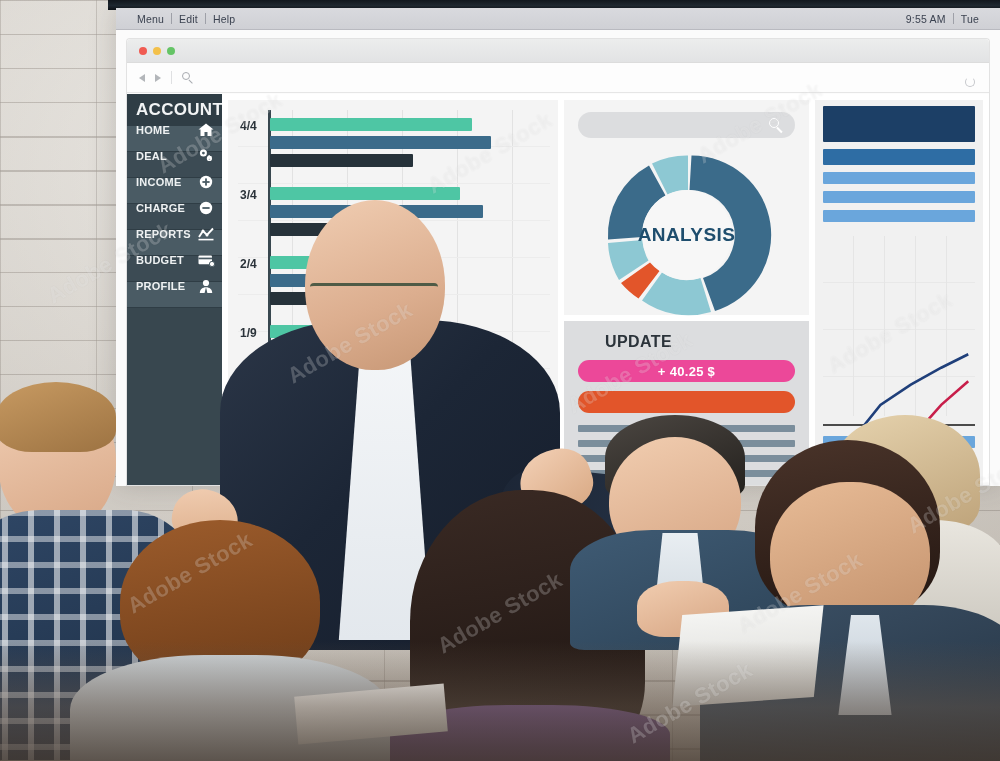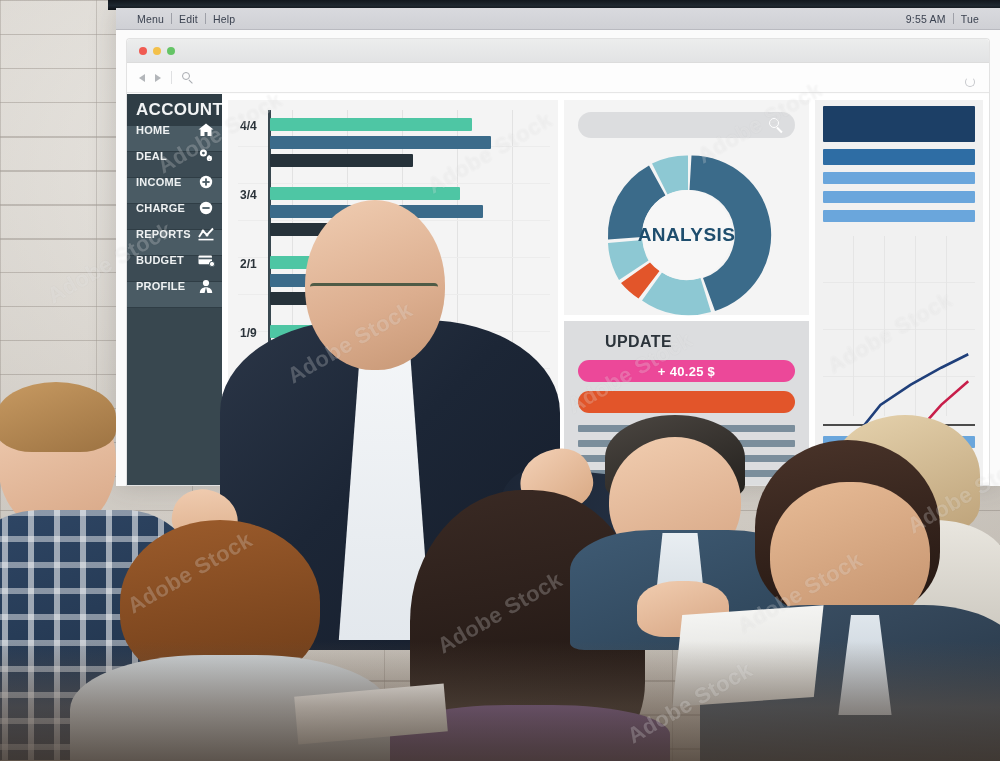--- a/index.html
+++ b/index.html
@@ -355,21 +355,21 @@
               </div>
 
               <div class="bargroup">
                 <span class="blbl">3/4</span>
                 <div class="bar" style="width:68%;background:#4ec6a4"></div>
                 <div class="bar" style="width:76%;background:#3b6b8a"></div>
                 <div class="bar" style="width:53%;background:#26323a"></div>
               </div>
 
               <div class="bargroup">
-                <span class="blbl">2/1</span>
+                <span class="blbl">2/4</span>
                 <div class="bar" style="width:48%;background:#4ec6a4"></div>
                 <div class="bar" style="width:30%;background:#3b6b8a"></div>
                 <div class="bar" style="width:33%;background:#26323a"></div>
               </div>
 
               <div class="bargroup">
                 <span class="blbl">1/9</span>
                 <div class="bar" style="width:26%;background:#4ec6a4"></div>
                 <div class="bar" style="width:34%;background:#3b6b8a"></div>
                 <div class="bar" style="width:29%;background:#26323a"></div>

